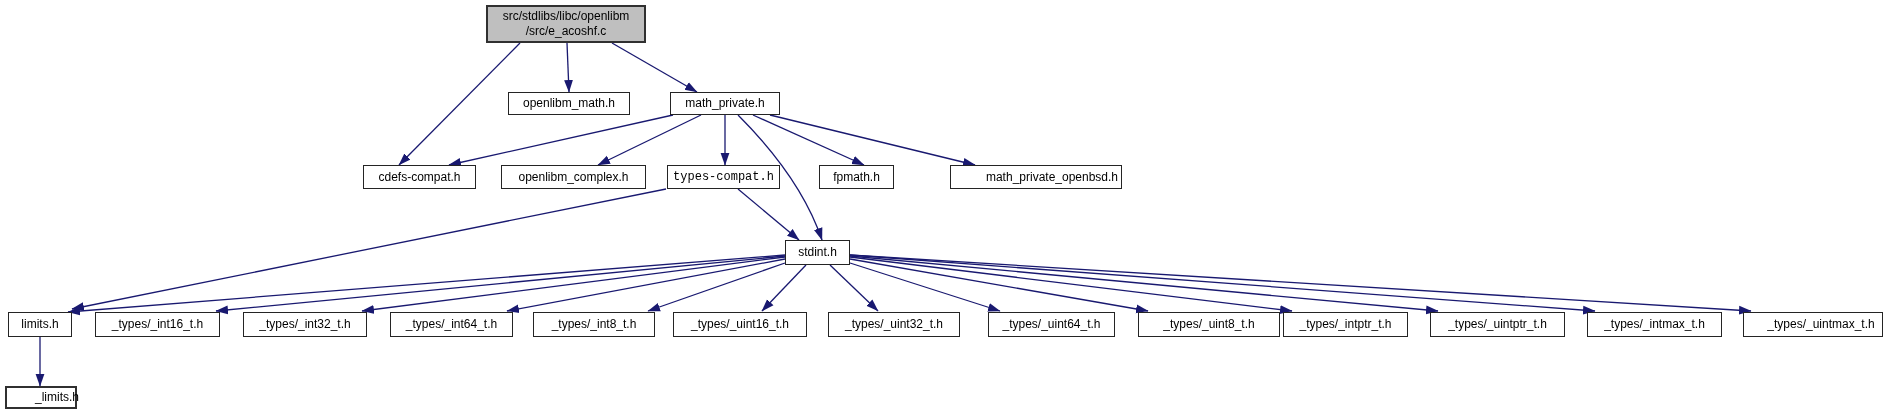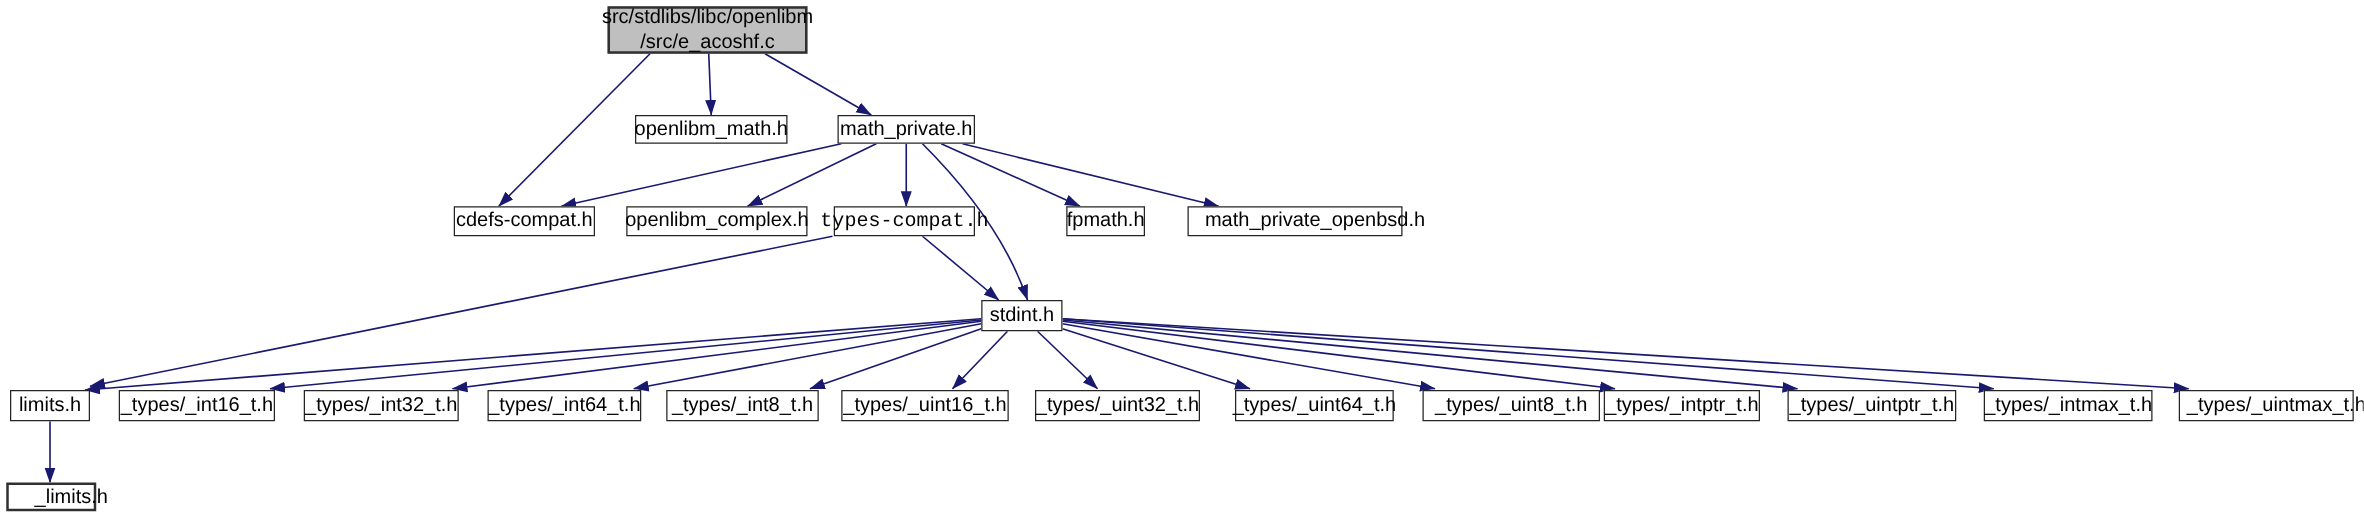--- a/index.html
+++ b/index.html
@@ -10,21 +10,21 @@
     font-family:"Liberation Sans","DejaVu Sans",sans-serif;
     overflow:hidden;
   }
   #edge-layer{position:absolute;left:0;top:0;width:1891px;height:416px;}
   .node{
     position:absolute;
     box-sizing:border-box;
     background:#ffffff;
     border:1.5px solid #242424;
     color:#000000;
-    font-size:16px;
+    font-size:12px;
     line-height:1.25;
     display:flex;
     flex-direction:column;
     align-items:center;
     justify-content:center;
     text-align:center;
     white-space:nowrap;
     cursor:pointer;
   }
   .node.root{
@@ -87,21 +87,21 @@
       </div>
       <div class="node" style="left: 363px; top: 165px; width: 113px; height: 24px;">
         <span>cdefs-compat.h</span>
       </div>
       <div class="node" style="left: 501px; top: 165px; width: 145px; height: 24px;">
         <span>openlibm_complex.h</span>
       </div>
       <div class="node" style="left: 667px; top: 165px; width: 113px; height: 24px; font-family: Liberation Mono, monospace;">
         <span>types-compat.h</span>
       </div>
-      <div class="node" style="left: 853px; top: 165px; width: 63px; height: 24px;">
+      <div class="node" style="left: 819px; top: 165px; width: 75px; height: 24px;">
         <span>fpmath.h</span>
       </div>
       <div class="node" style="left: 950px; top: 165px; width: 172px; height: 24px; padding-left: 32px;">
         <span>math_private_openbsd.h</span>
       </div>
       <div class="node" style="left: 785px; top: 240px; width: 65px; height: 25px;">
         <span>stdint.h</span>
       </div>
       <div class="node" style="left: 8px; top: 312px; width: 64px; height: 25px;">
         <span>limits.h</span>

